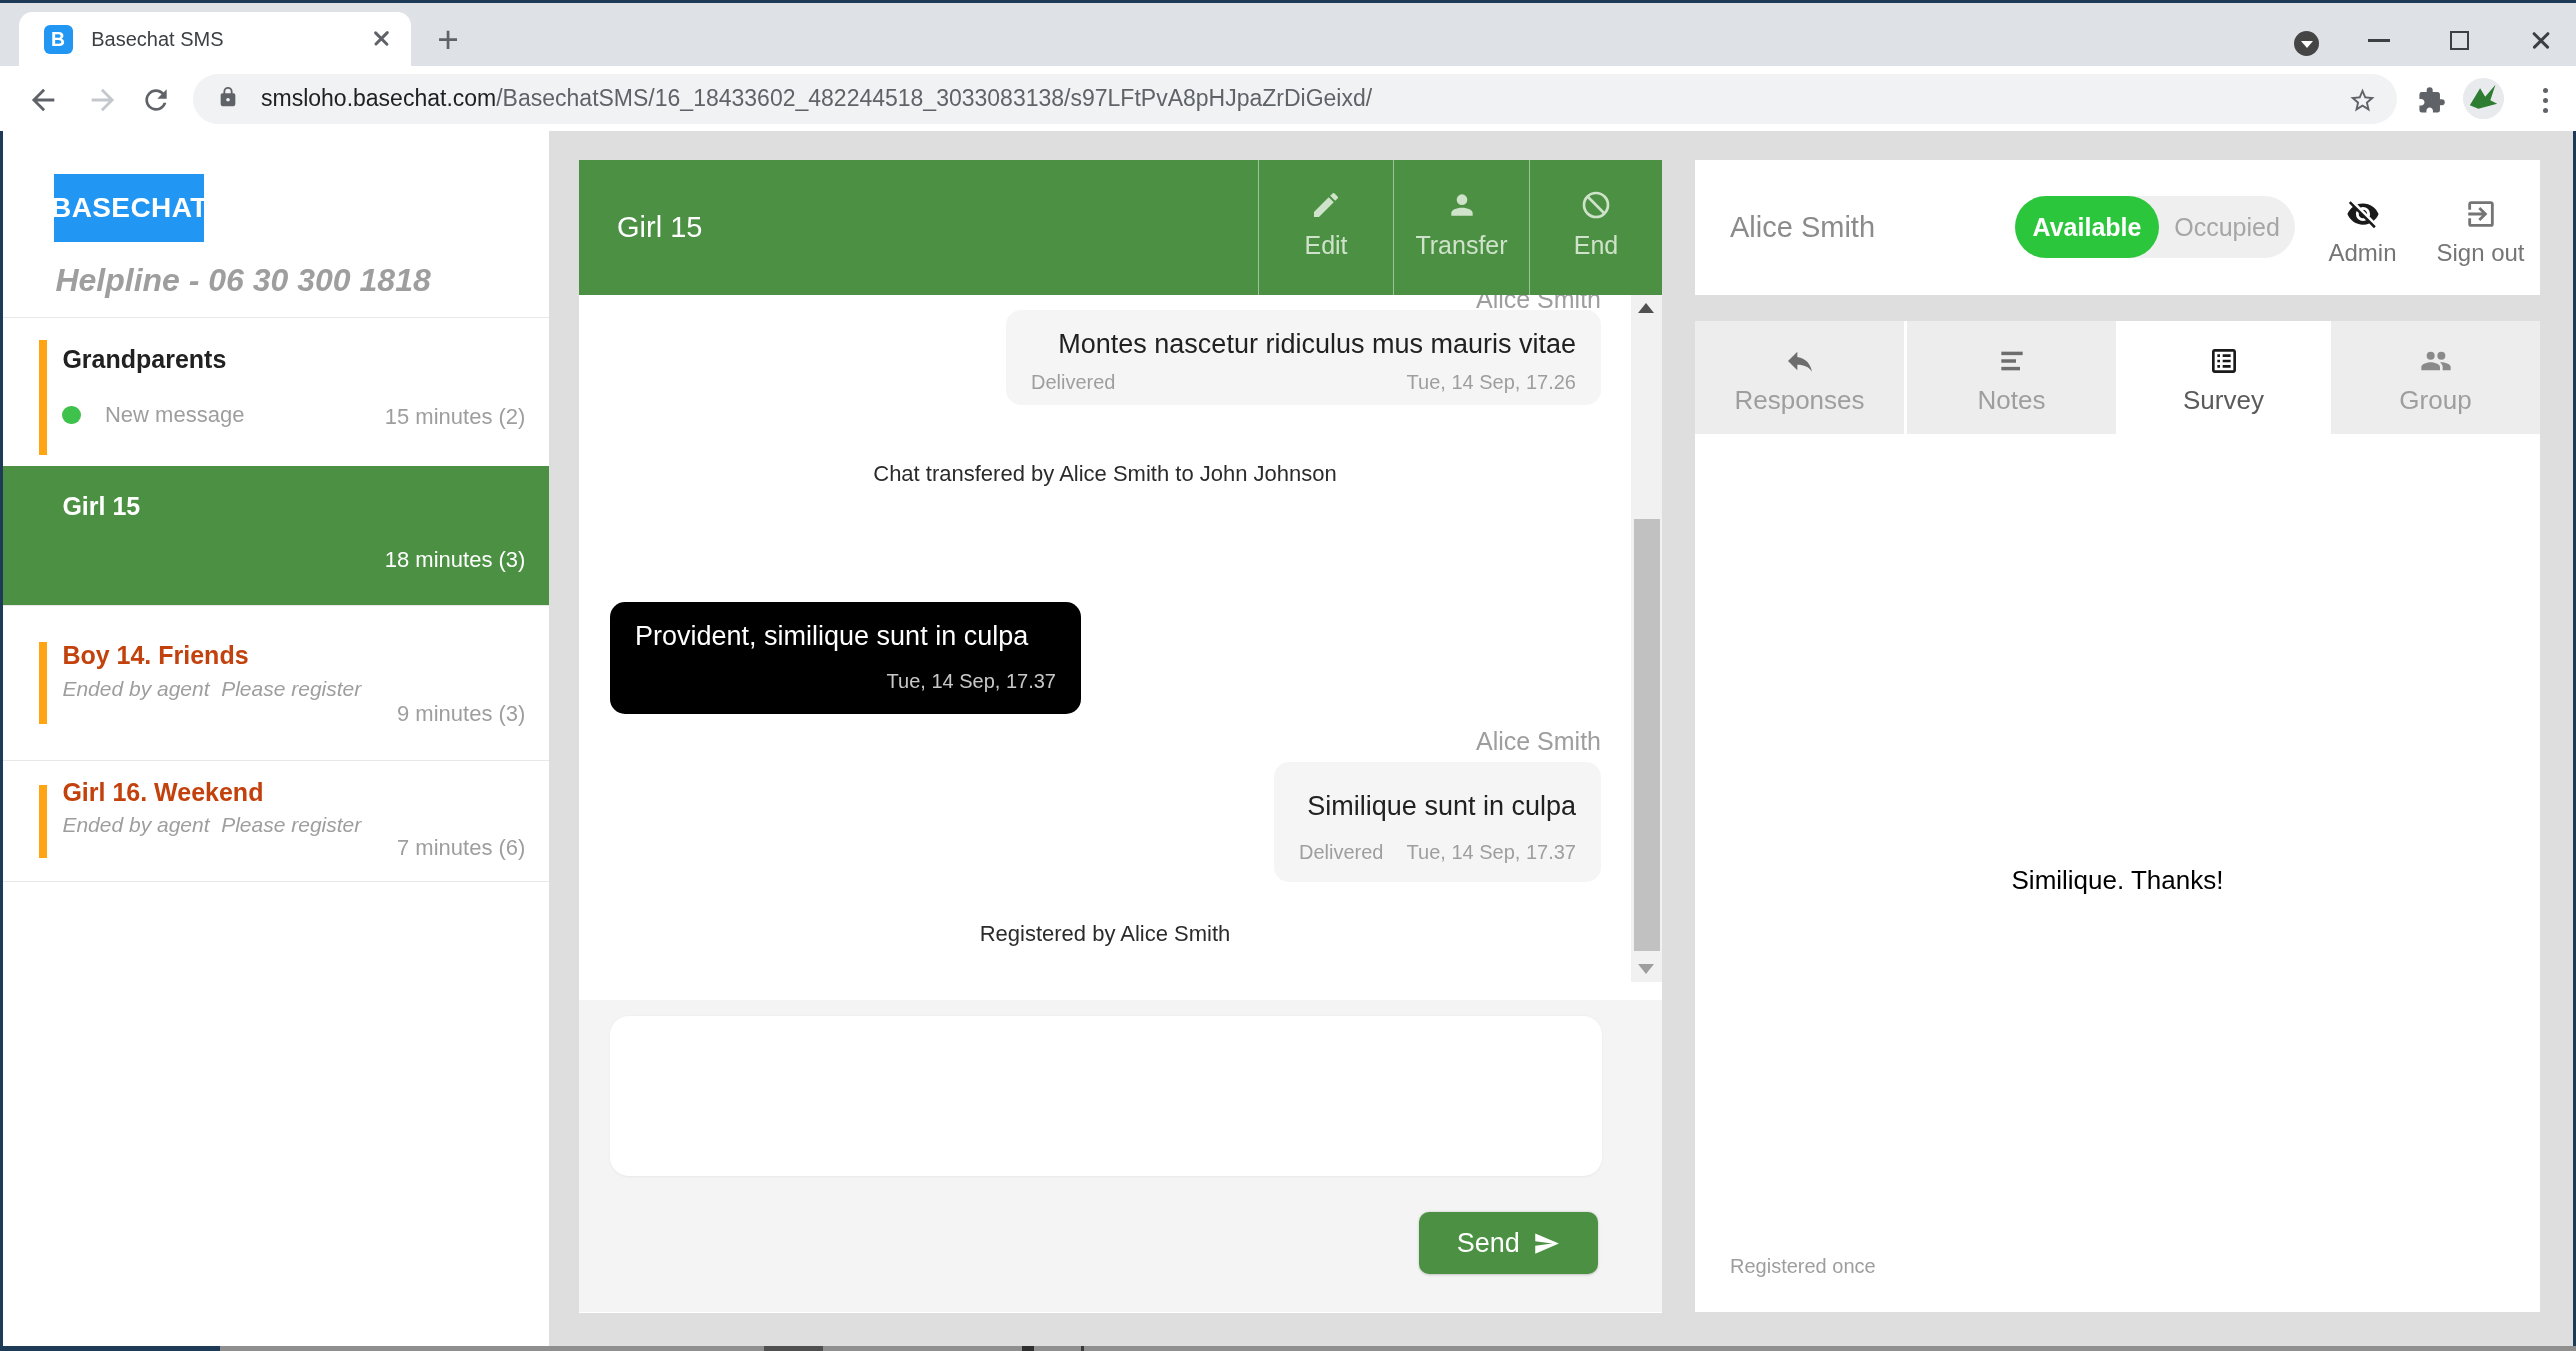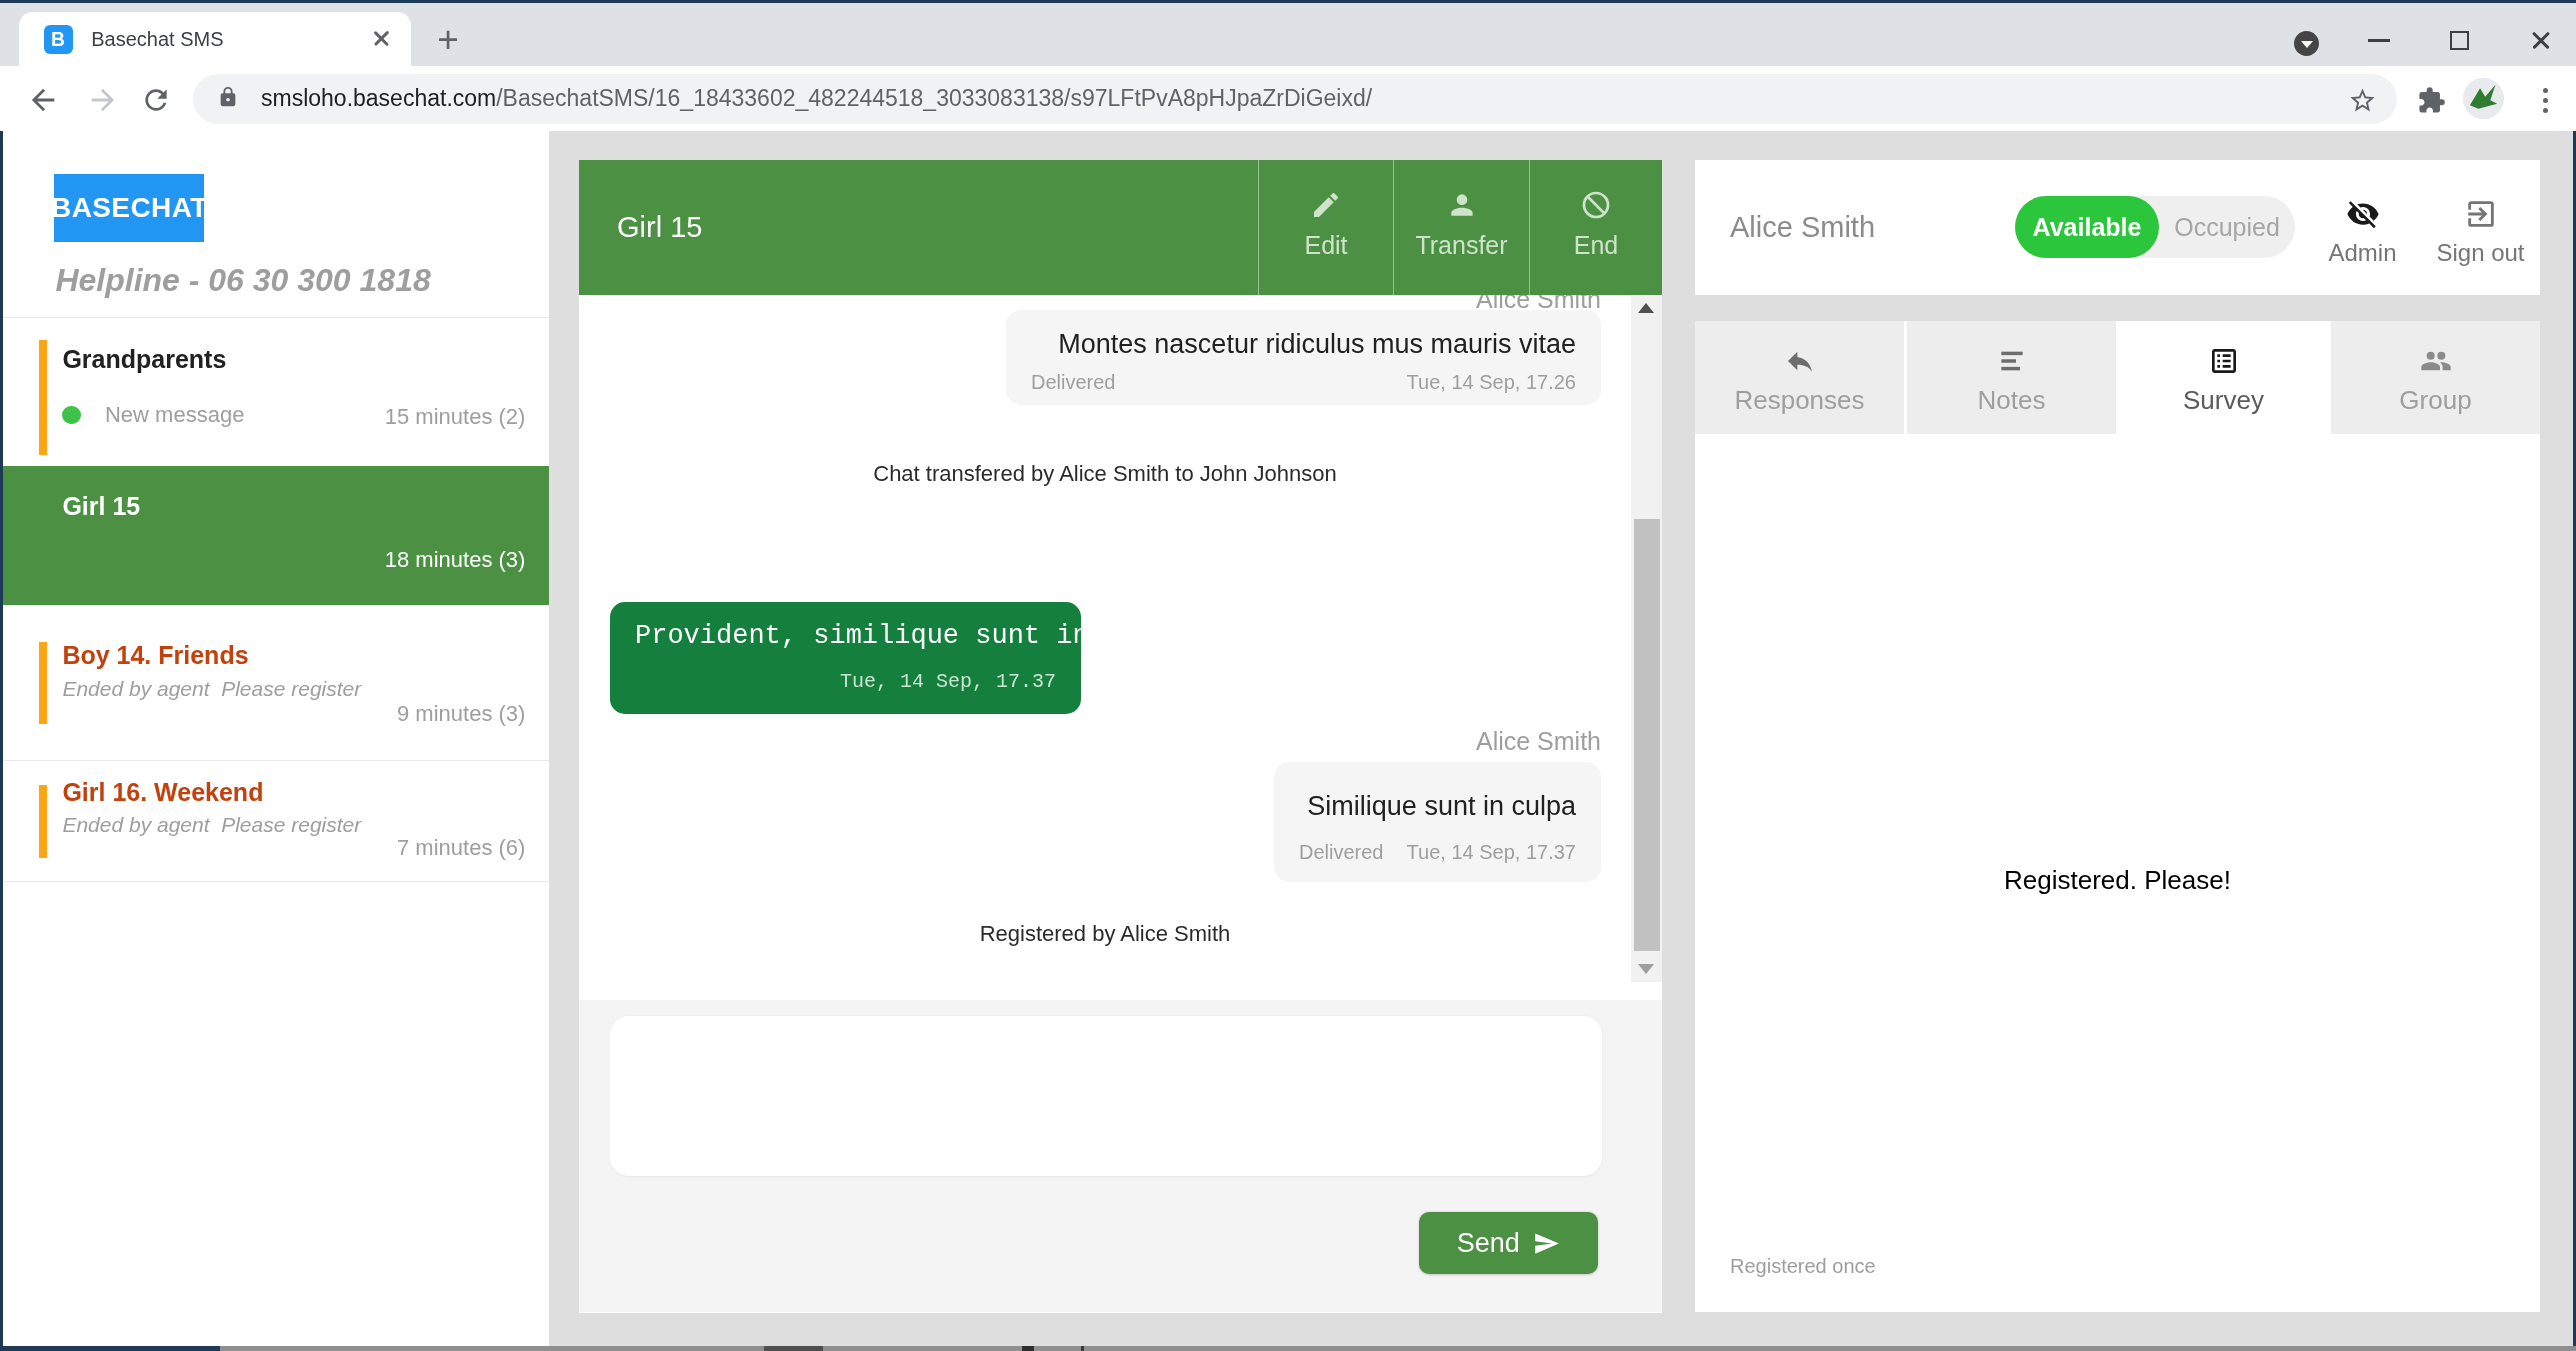--- a/index.html
+++ b/index.html
@@ -66,21 +66,21 @@
   .chat-title { position:absolute; left:38px; top:0; height:135px; display:flex; align-items:center; font-size:29px; color:#ffffff; }
   .hbtn { position:absolute; top:0; height:135px; border-left:1.7px solid rgba(255,255,255,0.45); display:flex; flex-direction:column; align-items:center; cursor:pointer; }
   .hbtn svg { margin-top:29px; }
   .hbtn .hlabel { margin-top:10px; font-size:25px; color:#cfe2ca; }
   .hbtn-edit { left:679px; width:135px; } .hbtn-transfer { left:814px; width:136px; } .hbtn-end { left:950px; width:133px; }
 
   .messages { position:absolute; left:0; top:135px; width:100%; height:705px; background:#ffffff; overflow:hidden; }
   .msg-label { position:absolute; font-size:25px; color:#9e9e9e; }
   .bubble { position:absolute; border-radius:15px; }
   .bubble.gray { background:#f5f5f5; color:#212121; }
-  .bubble.green { background:#15803d; color:#ffffff;font-family:Liberation Mono, monospace; }
+  .bubble.green { background:#000000; color:#ffffff; }
   .b-text { position:absolute; left:25px; right:25px; font-size:27px; text-align:right; white-space:nowrap; }
   .bubble.green .b-text { text-align:left; }
   .b-foot { position:absolute; left:25px; right:25px; display:flex; justify-content:space-between; font-size:20px; color:#9e9e9e; }
   .b-time-only { position:absolute; right:25px; font-size:20px; color:rgba(255,255,255,0.78); }
   .sysmsg { position:absolute; left:0; width:1052px; text-align:center; font-size:22px; color:#2b2b2b; }
 
   .scrollbar { position:absolute; right:0; top:0; width:31px; height:687px; background:#f1f1f1; }
   .sb-thumb { position:absolute; left:2.5px; width:26px; top:224px; height:432px; background:#c1c1c1; cursor:pointer; }
   .sb-up { position:absolute; left:6.8px; top:8.4px; width:0; height:0; border-left:8.4px solid transparent; border-right:8.4px solid transparent; border-bottom:10px solid #505050; cursor:pointer; }
   .sb-down { position:absolute; left:6.8px; bottom:8.4px; width:0; height:0; border-left:8.4px solid transparent; border-right:8.4px solid transparent; border-top:10px solid #9e9e9e; cursor:pointer; }
@@ -351,21 +351,21 @@
       </div>
       <div class="tab-item">
         <svg width="32" height="32" viewBox="0 0 24 24" fill="#8a8a8a">
             <path d="M16,13C15.71,13 15.38,13 15.03,13.05C16.19,13.89 17,15 17,16.5V19H23V16.5C23,14.17 18.33,13 16,13M8,13C5.67,13 1,14.17 1,16.5V19H15V16.5C15,14.17 10.33,13 8,13M8,11A3,3 0 0,0 11,8A3,3 0 0,0 8,5A3,3 0 0,0 5,8A3,3 0 0,0 8,11M16,11A3,3 0 0,0 19,8A3,3 0 0,0 16,5A3,3 0 0,0 13,8A3,3 0 0,0 16,11Z"></path>
           </svg>
         <div class="tlabel">Group</div>
       </div>
     </div>
 
     <div class="panel-body">
-      <div class="survey-text">Registered. Please!</div>
+      <div class="survey-text">Similique. Thanks!</div>
       <div class="survey-foot">Registered once</div>
     </div>
   </section>
 
   <div class="taskbar">
     <div class="tb-seg" style="left:0; width:220px; background:#1d3a57;"></div>
     <div class="tb-seg" style="left:764px; width:59px; background:#4f4f4f;"></div>
     <div class="tb-seg" style="left:1022px; width:12px; background:#2e2e2e;"></div>
     <div class="tb-seg" style="left:1081px; width:2.5px; background:#3a3a3a;"></div>
   </div>

